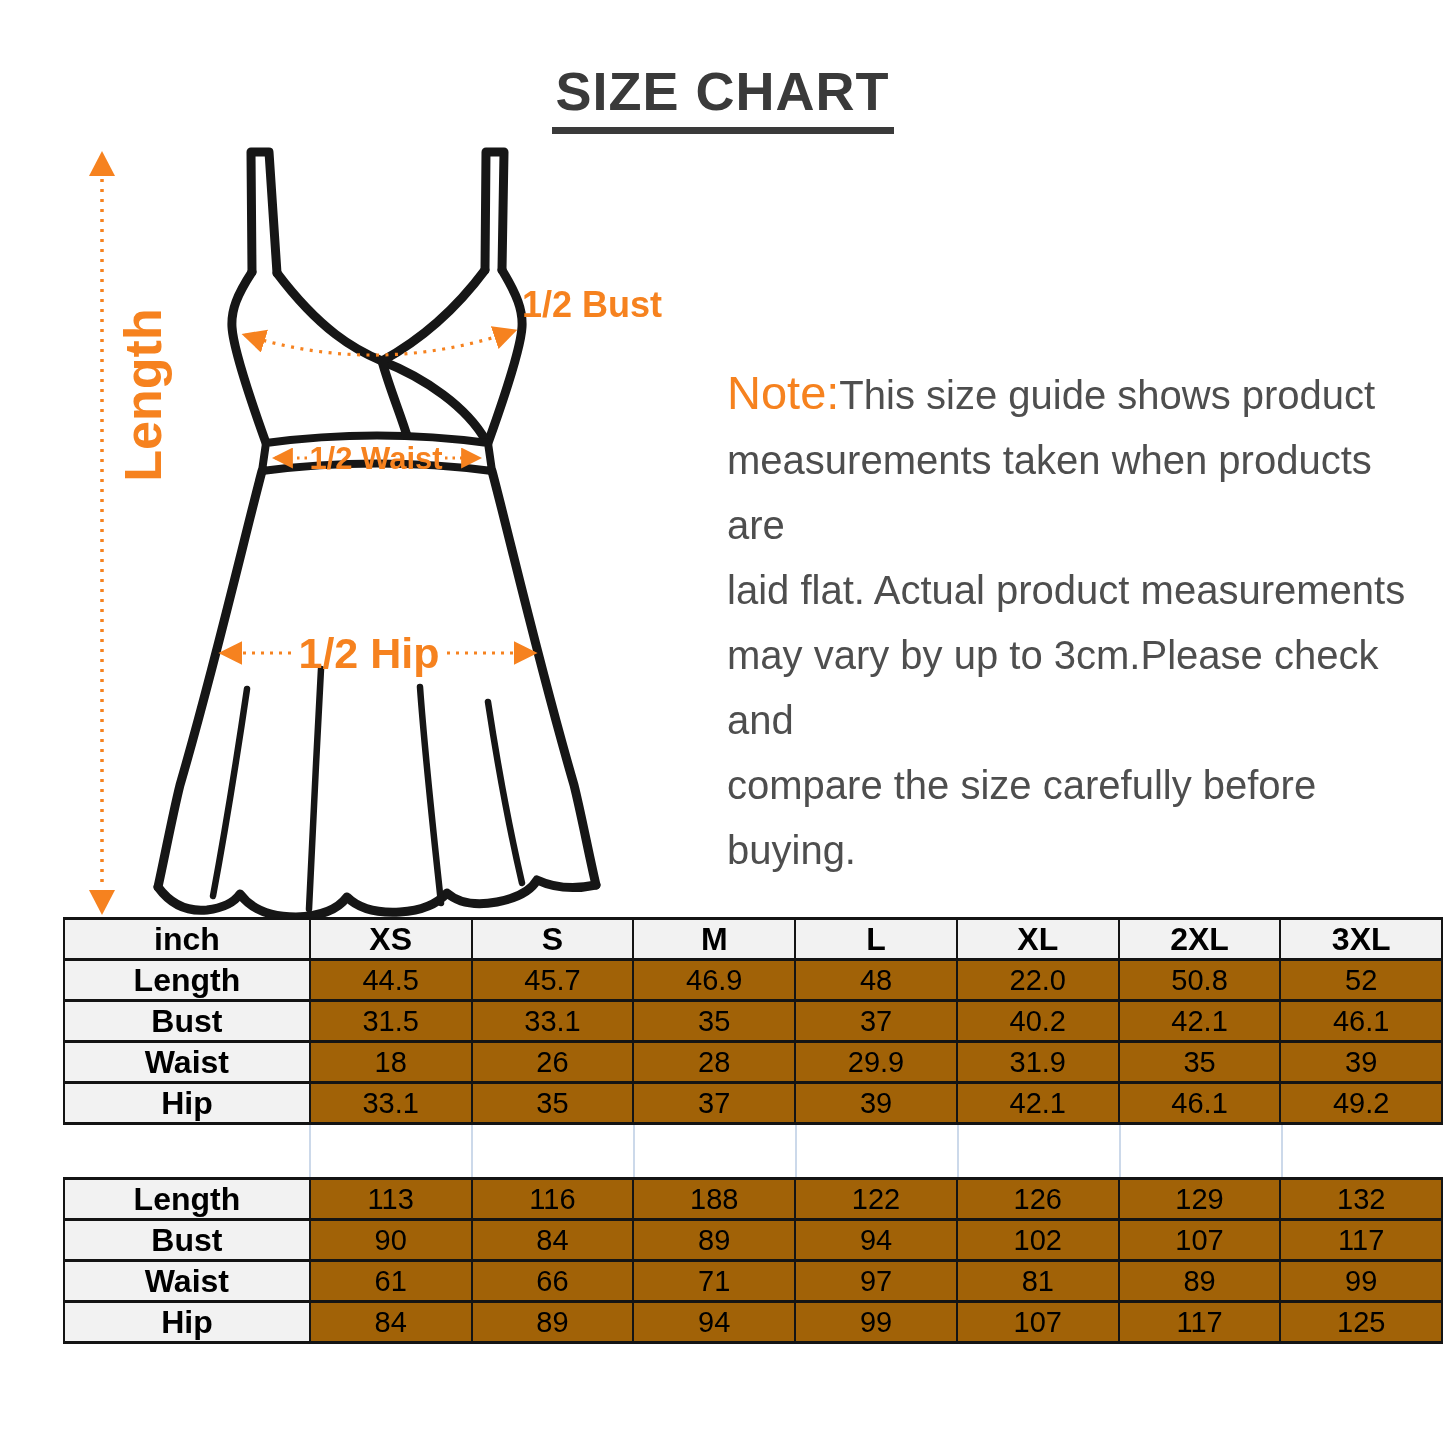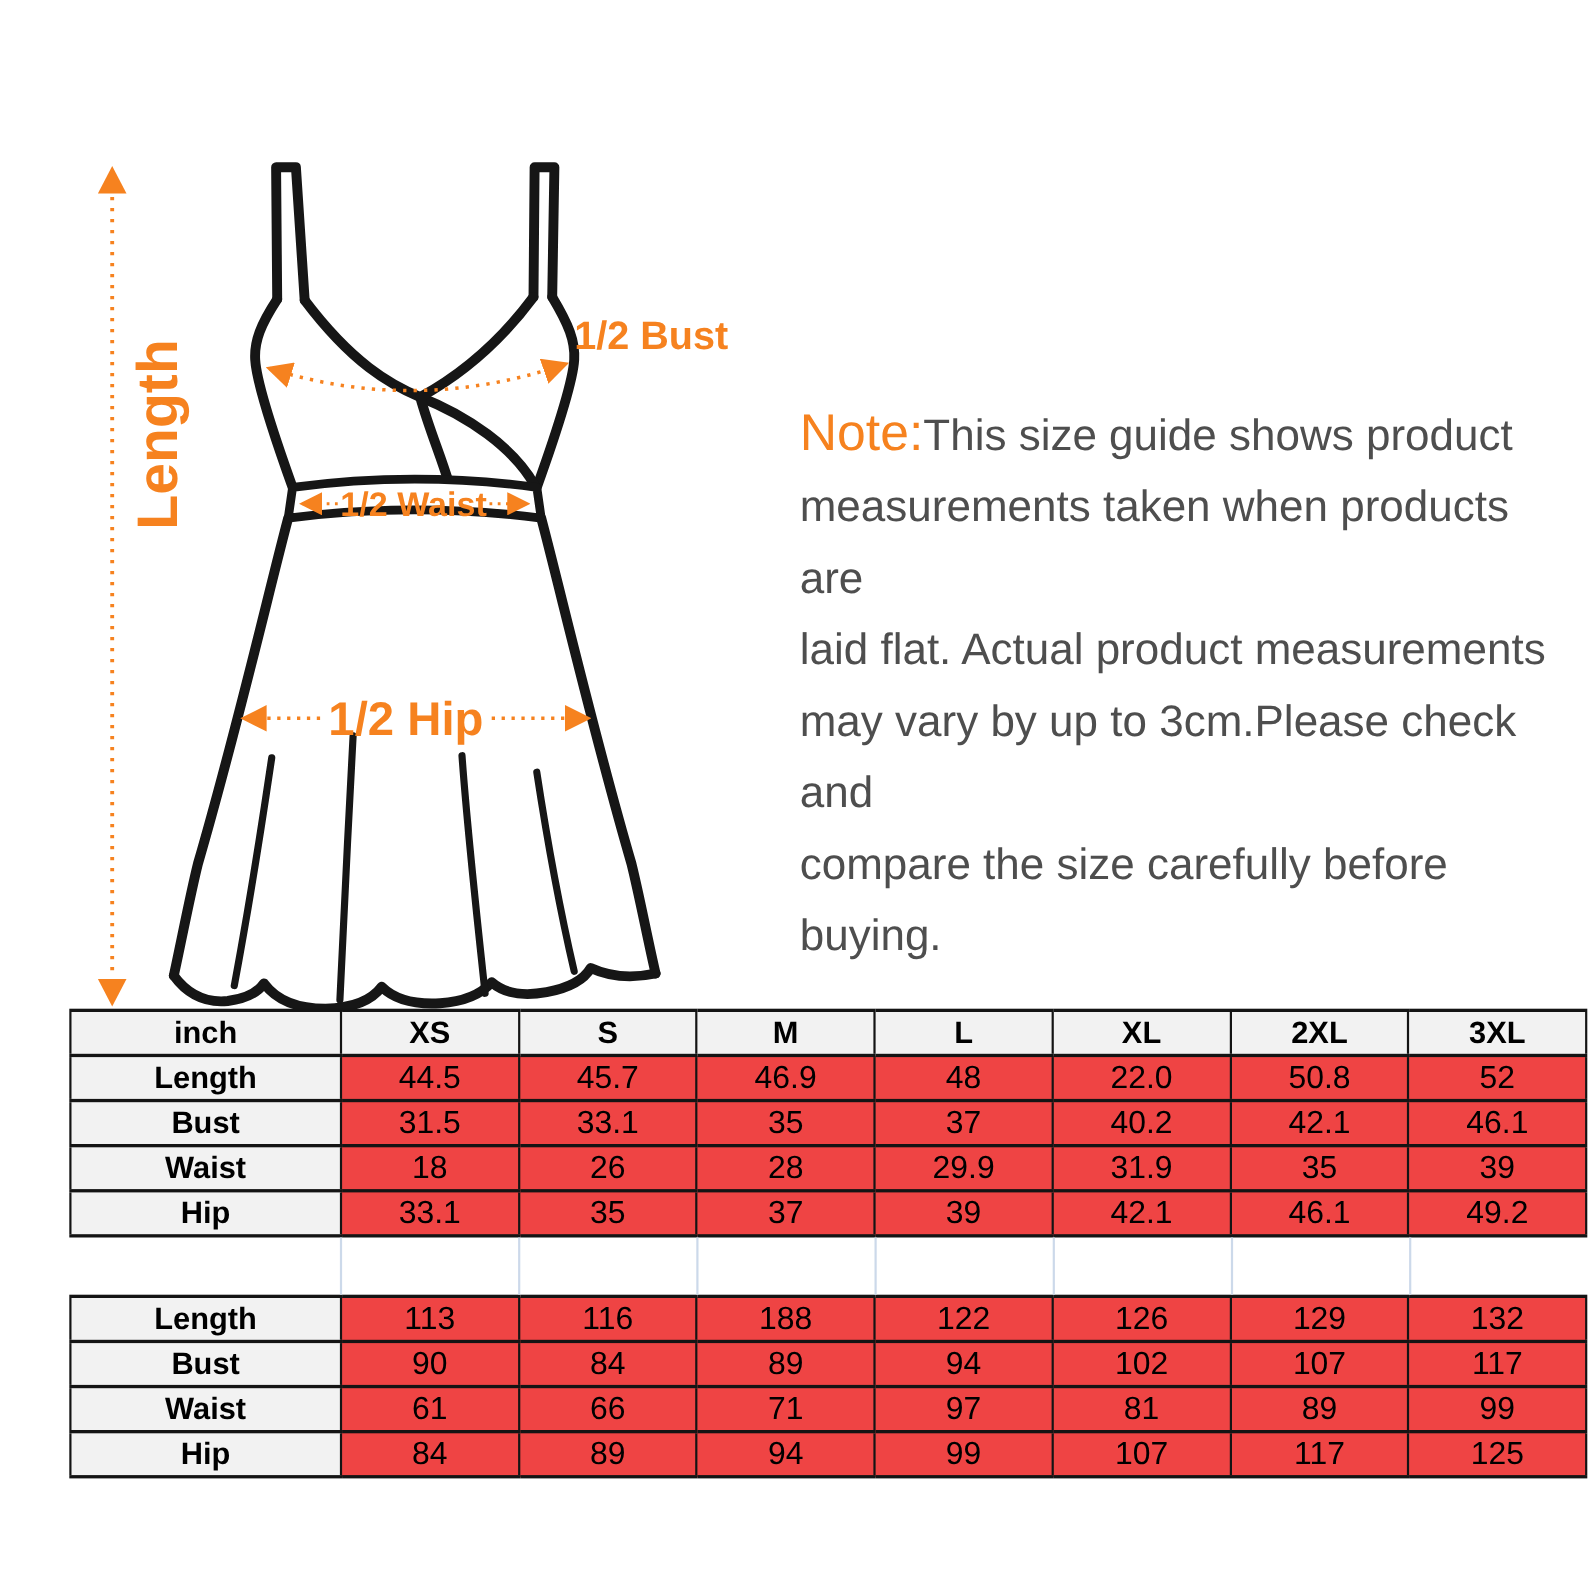--- a/index.html
+++ b/index.html
@@ -21,34 +21,37 @@
     font-size:40px; line-height:65px; color:#4e4e4e; white-space:pre-line;
   }
   .note-label { font-size:47px; }
   
   .tables { position:absolute; left:63px; top:917px; width:1380px; }
   table.size-table { width:100%; border-collapse:collapse; table-layout:fixed; }
   .size-table th, .size-table td {
     border:2px solid #141414; border-top-width:3px; border-bottom-width:3px;
     height:38px; padding:0; text-align:center; vertical-align:middle; color:#000;
   }
-  .size-table th { background:#f2f2f2; font-size:28px; font-weight:bold; }
-  .size-table td { background:#ef4444; font-size:29px; font-weight:normal; }
+  .size-table th { background:#f2f2f2; font-size:32px; font-weight:bold; }
+  .size-table td { background:#a16207; font-size:29px; font-weight:normal; }
   .separator { position:relative; height:52px; }
   .separator i { position:absolute; top:0; bottom:0; width:2px; background:#ccd9ea; }
   .separator i:nth-child(1){left:17.84%} .separator i:nth-child(2){left:29.58%}
   .separator i:nth-child(3){left:41.32%} .separator i:nth-child(4){left:53.06%}
   .separator i:nth-child(5){left:64.80%} .separator i:nth-child(6){left:76.54%}
   .separator i:nth-child(7){left:88.28%}
 </style>
 </head>
 <body>
 
 <div class="canvas">
 
+  <div class="title-wrap">
+    <span class="title">SIZE CHART</span>
+  </div>
 
   <svg class="dress-svg" viewBox="0 0 600 780" xmlns="http://www.w3.org/2000/svg">
     <defs>
       <marker id="arr" viewBox="0 0 10 10" refX="8.5" refY="5" markerWidth="7.5" markerHeight="7.5" orient="auto-start-reverse">
         <path d="M0 0 L10 5 L0 10 z" fill="#F6821F"></path>
       </marker>
     </defs>
 
     <g>
       <line x1="17" y1="34" x2="17" y2="742" stroke="#F6821F" stroke-width="3.5" stroke-dasharray="3 7"></line>

